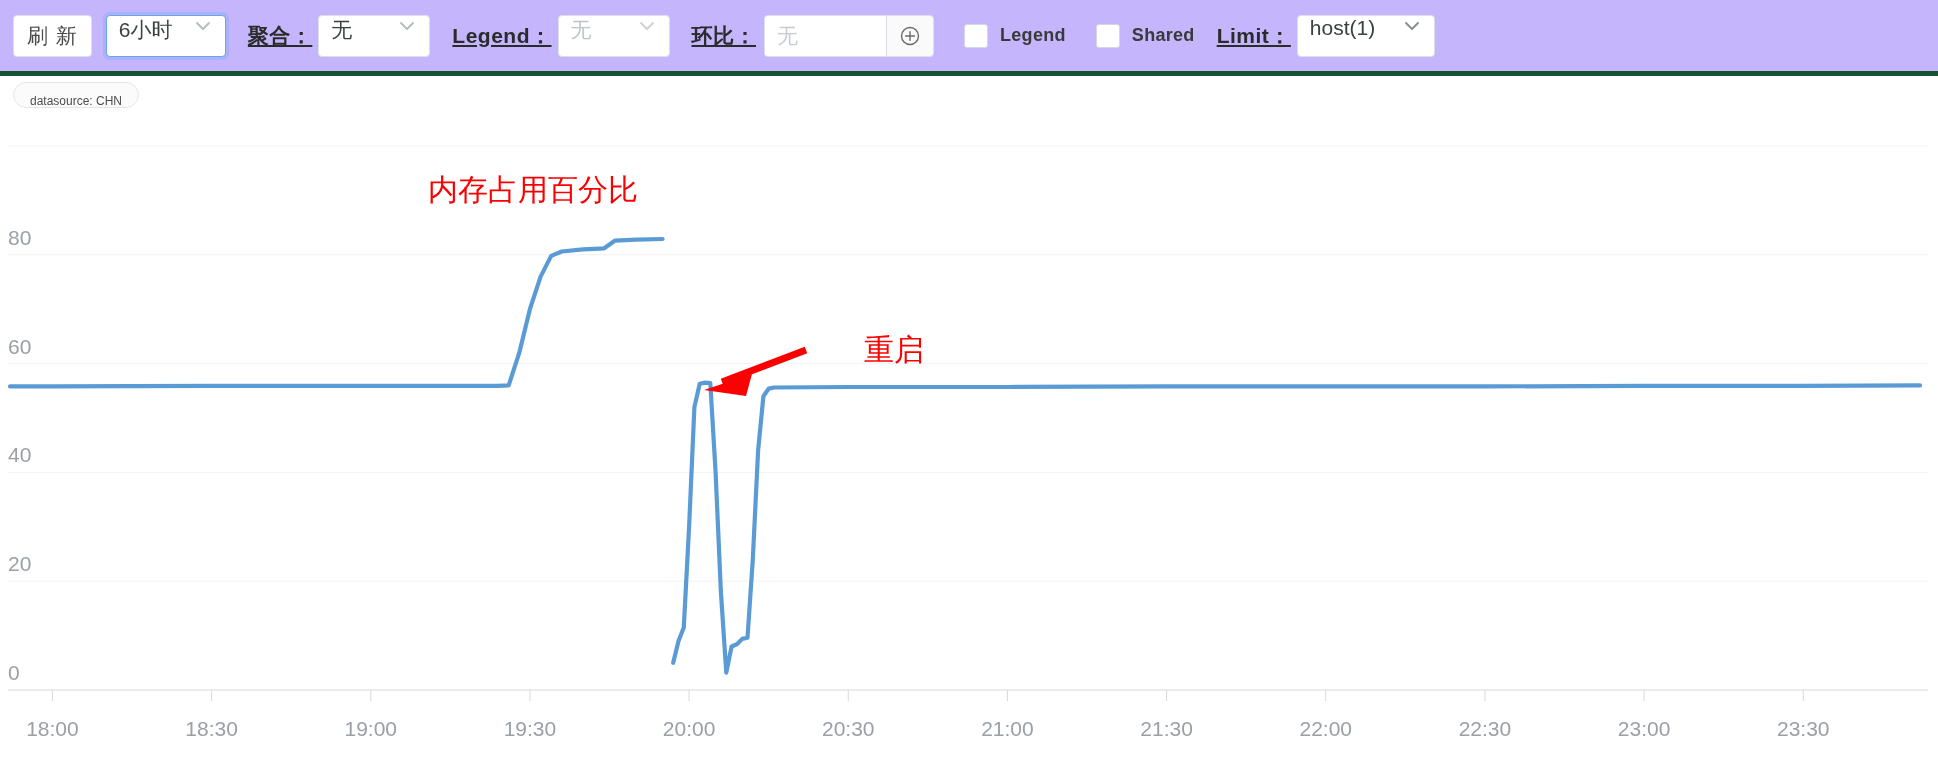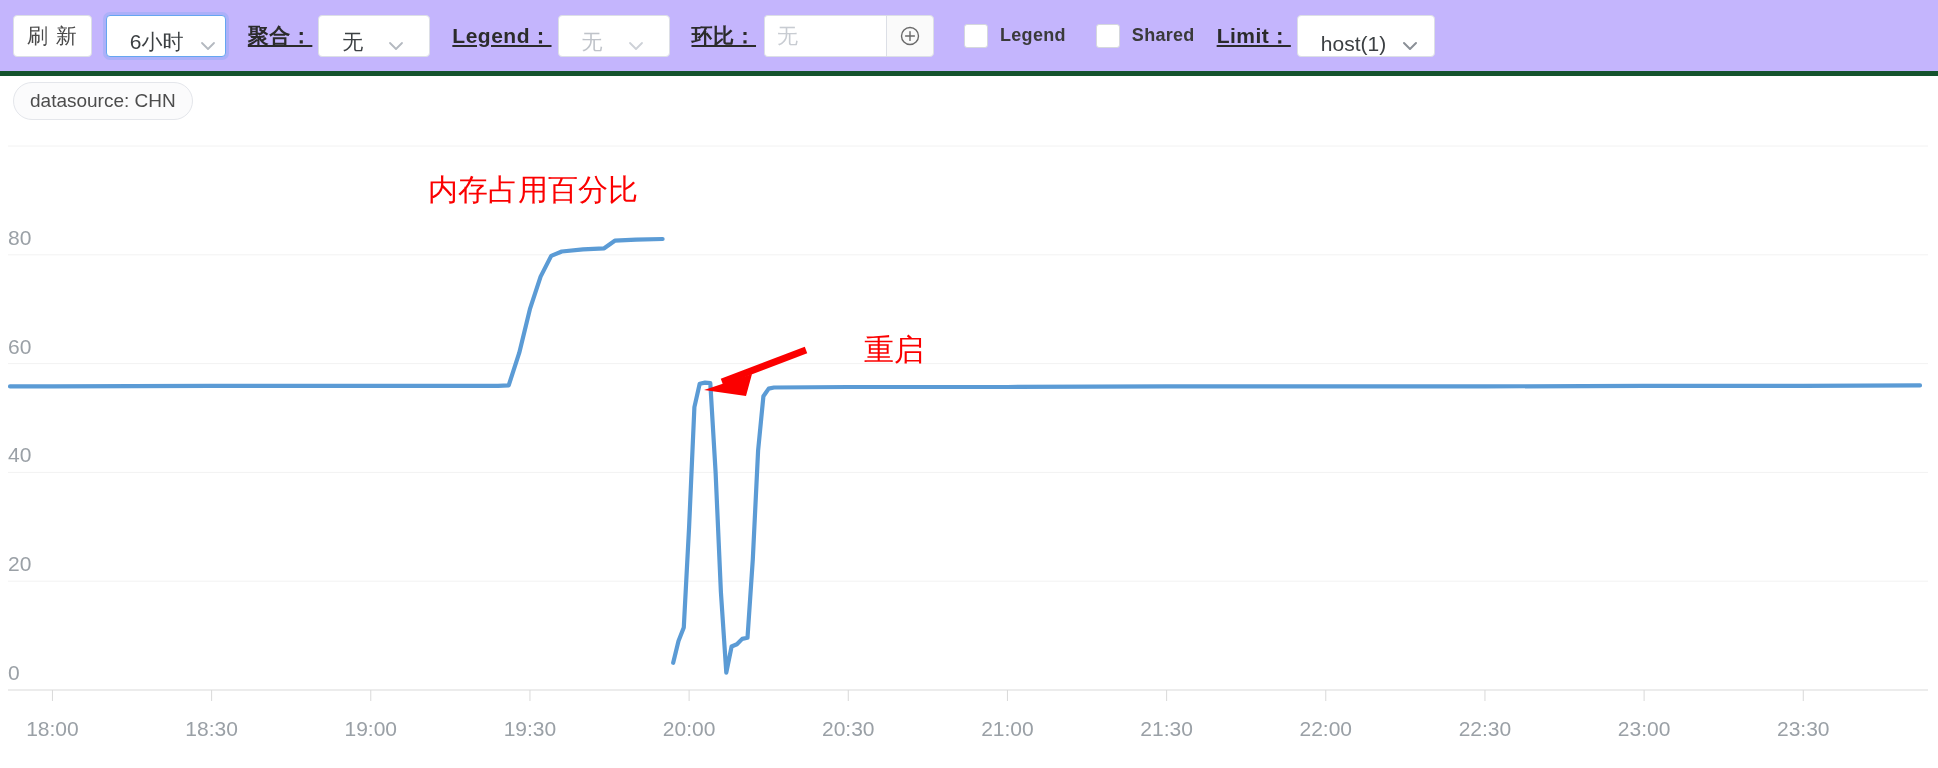--- a/index.html
+++ b/index.html
@@ -27,22 +27,22 @@
     height: 42px; min-width: 72px;
     padding: 0 13px;
     border: 1px solid #dcdfe6; border-radius: 4px;
     background: #fff; color: #4a4a4a;
     font-size: 21px; line-height: 40px; text-align: center;
     cursor: pointer; letter-spacing: 1px;
   }
   .select {
     position: relative; height: 42px;
     border: 1px solid #dcdfe6; border-radius: 4px;
-    background: #fff; display: inline-flex; align-items: flex-end;
-    padding: 0 23px; cursor: pointer;
+    background: #fff; display: inline-flex; align-items: flex-start;
+    padding: 0 12px; cursor: pointer;
   }
   .select.focused { border-color: #66a6f0; box-shadow: 0 0 0 3px rgba(100,165,240,.25); }
   .select .sel-val { font-size: 21px; color: #3c4043; }
   .select .sel-val.placeholder { color: #bfc3c9; }
   .caret {
     margin-left: auto; padding-left: 14px;
     display: inline-block; color: #b4b9c0;
   }
   .caret svg { display:block; }
   .field-label {
@@ -75,23 +75,23 @@
   .limit-input {
     width: 160px; height: 42px; border: 1px solid #dcdfe6; border-radius: 4px;
     padding: 0 12px; font-size: 21px; color: #3c4043; font-family: inherit;
     outline:none; background:#fff; margin-left: 2px;
   }
   .sel-host { width: 138px; }
 
   
   .tagbar { position:absolute; left: 13px; top: 82px; }
   .tag {
-    display: inline-block; height: 38px; line-height: 36px;
+    display: inline-block; height: 26px; line-height: 36px;
     padding: 0 16px; border: 1px solid #e4e6eb; border-radius: 19px;
-    background: #fbfbfc; color: #4d4d4d; font-size: 19px;
+    background: #fbfbfc; color: #4d4d4d; font-size: 12px;
   }
 
   
   .chart-area { position: absolute; left: 0; top: 138px; width: 1938px; height: 620px; }
   .chart-svg { display:block; }
   .tick-label { font-family: "Liberation Sans", sans-serif; font-size: 21px; fill: #9aa0a6; }
   .anno-text { font-family: "DejaVu Sans", sans-serif; font-size: 30px; fill: #fb0000; }
 </style>
 </head>
 <body>

